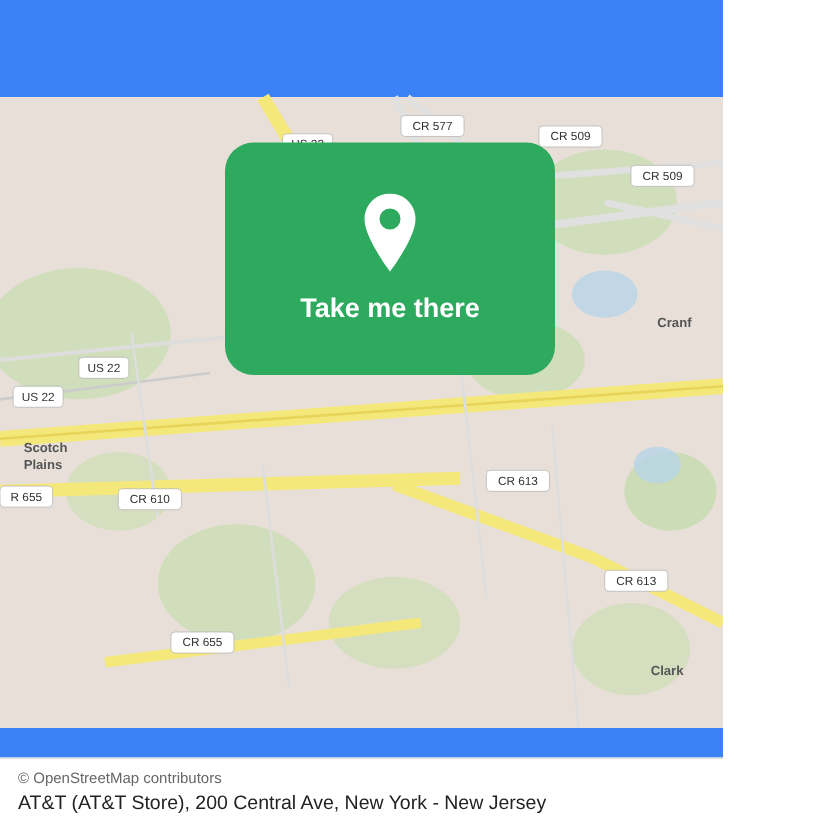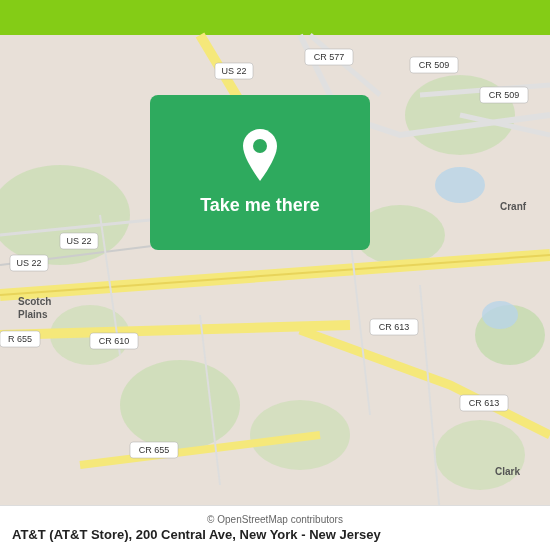--- a/index.html
+++ b/index.html
@@ -5,43 +5,43 @@
     * { margin: 0; padding: 0; box-sizing: border-box; }
     body {
       width: 550px;
       height: 550px;
       overflow: hidden;
       font-family: Arial, sans-serif;
       position: relative;
     }
 
     #map-container {
-      width: 550px;
+      width: 482px;
       height: 550px;
       position: relative;
       overflow: hidden;
-      background-color: #84cc16;
+      background-color: #3b82f6;
     }
 
     
     #map-svg {
       position: absolute;
       top: 0; left: 0;
       width: 100%; height: 100%;
     }
 
     
     #take-me-there-overlay {
       position: absolute;
       top: 95px;
       left: 150px;
       width: 220px;
       height: 155px;
       background-color: #2eaa5e;
-      border-radius: 8px;
+      border-radius: 19px;
       display: flex;
       flex-direction: column;
       align-items: center;
       justify-content: center;
       cursor: pointer;
       z-index: 10;
     }
 
     #location-pin {
       width: 48px;
@@ -74,27 +74,26 @@
     #bottom-left {
       display: flex;
       flex-direction: column;
       flex: 1;
     }
 
     #osm-credit {
       font-size: 10px;
       color: #666;
       margin-bottom: 2px;
-      text-align: center;
     }
 
     #location-name {
       font-size: 13px;
       color: #222;
-      font-weight: 700;
+      font-weight: 400;
     }
 
     #moovit-logo {
       display: flex;
       align-items: center;
       gap: 2px;
       flex-shrink: 0;
       margin-left: 8px;
     }
 

